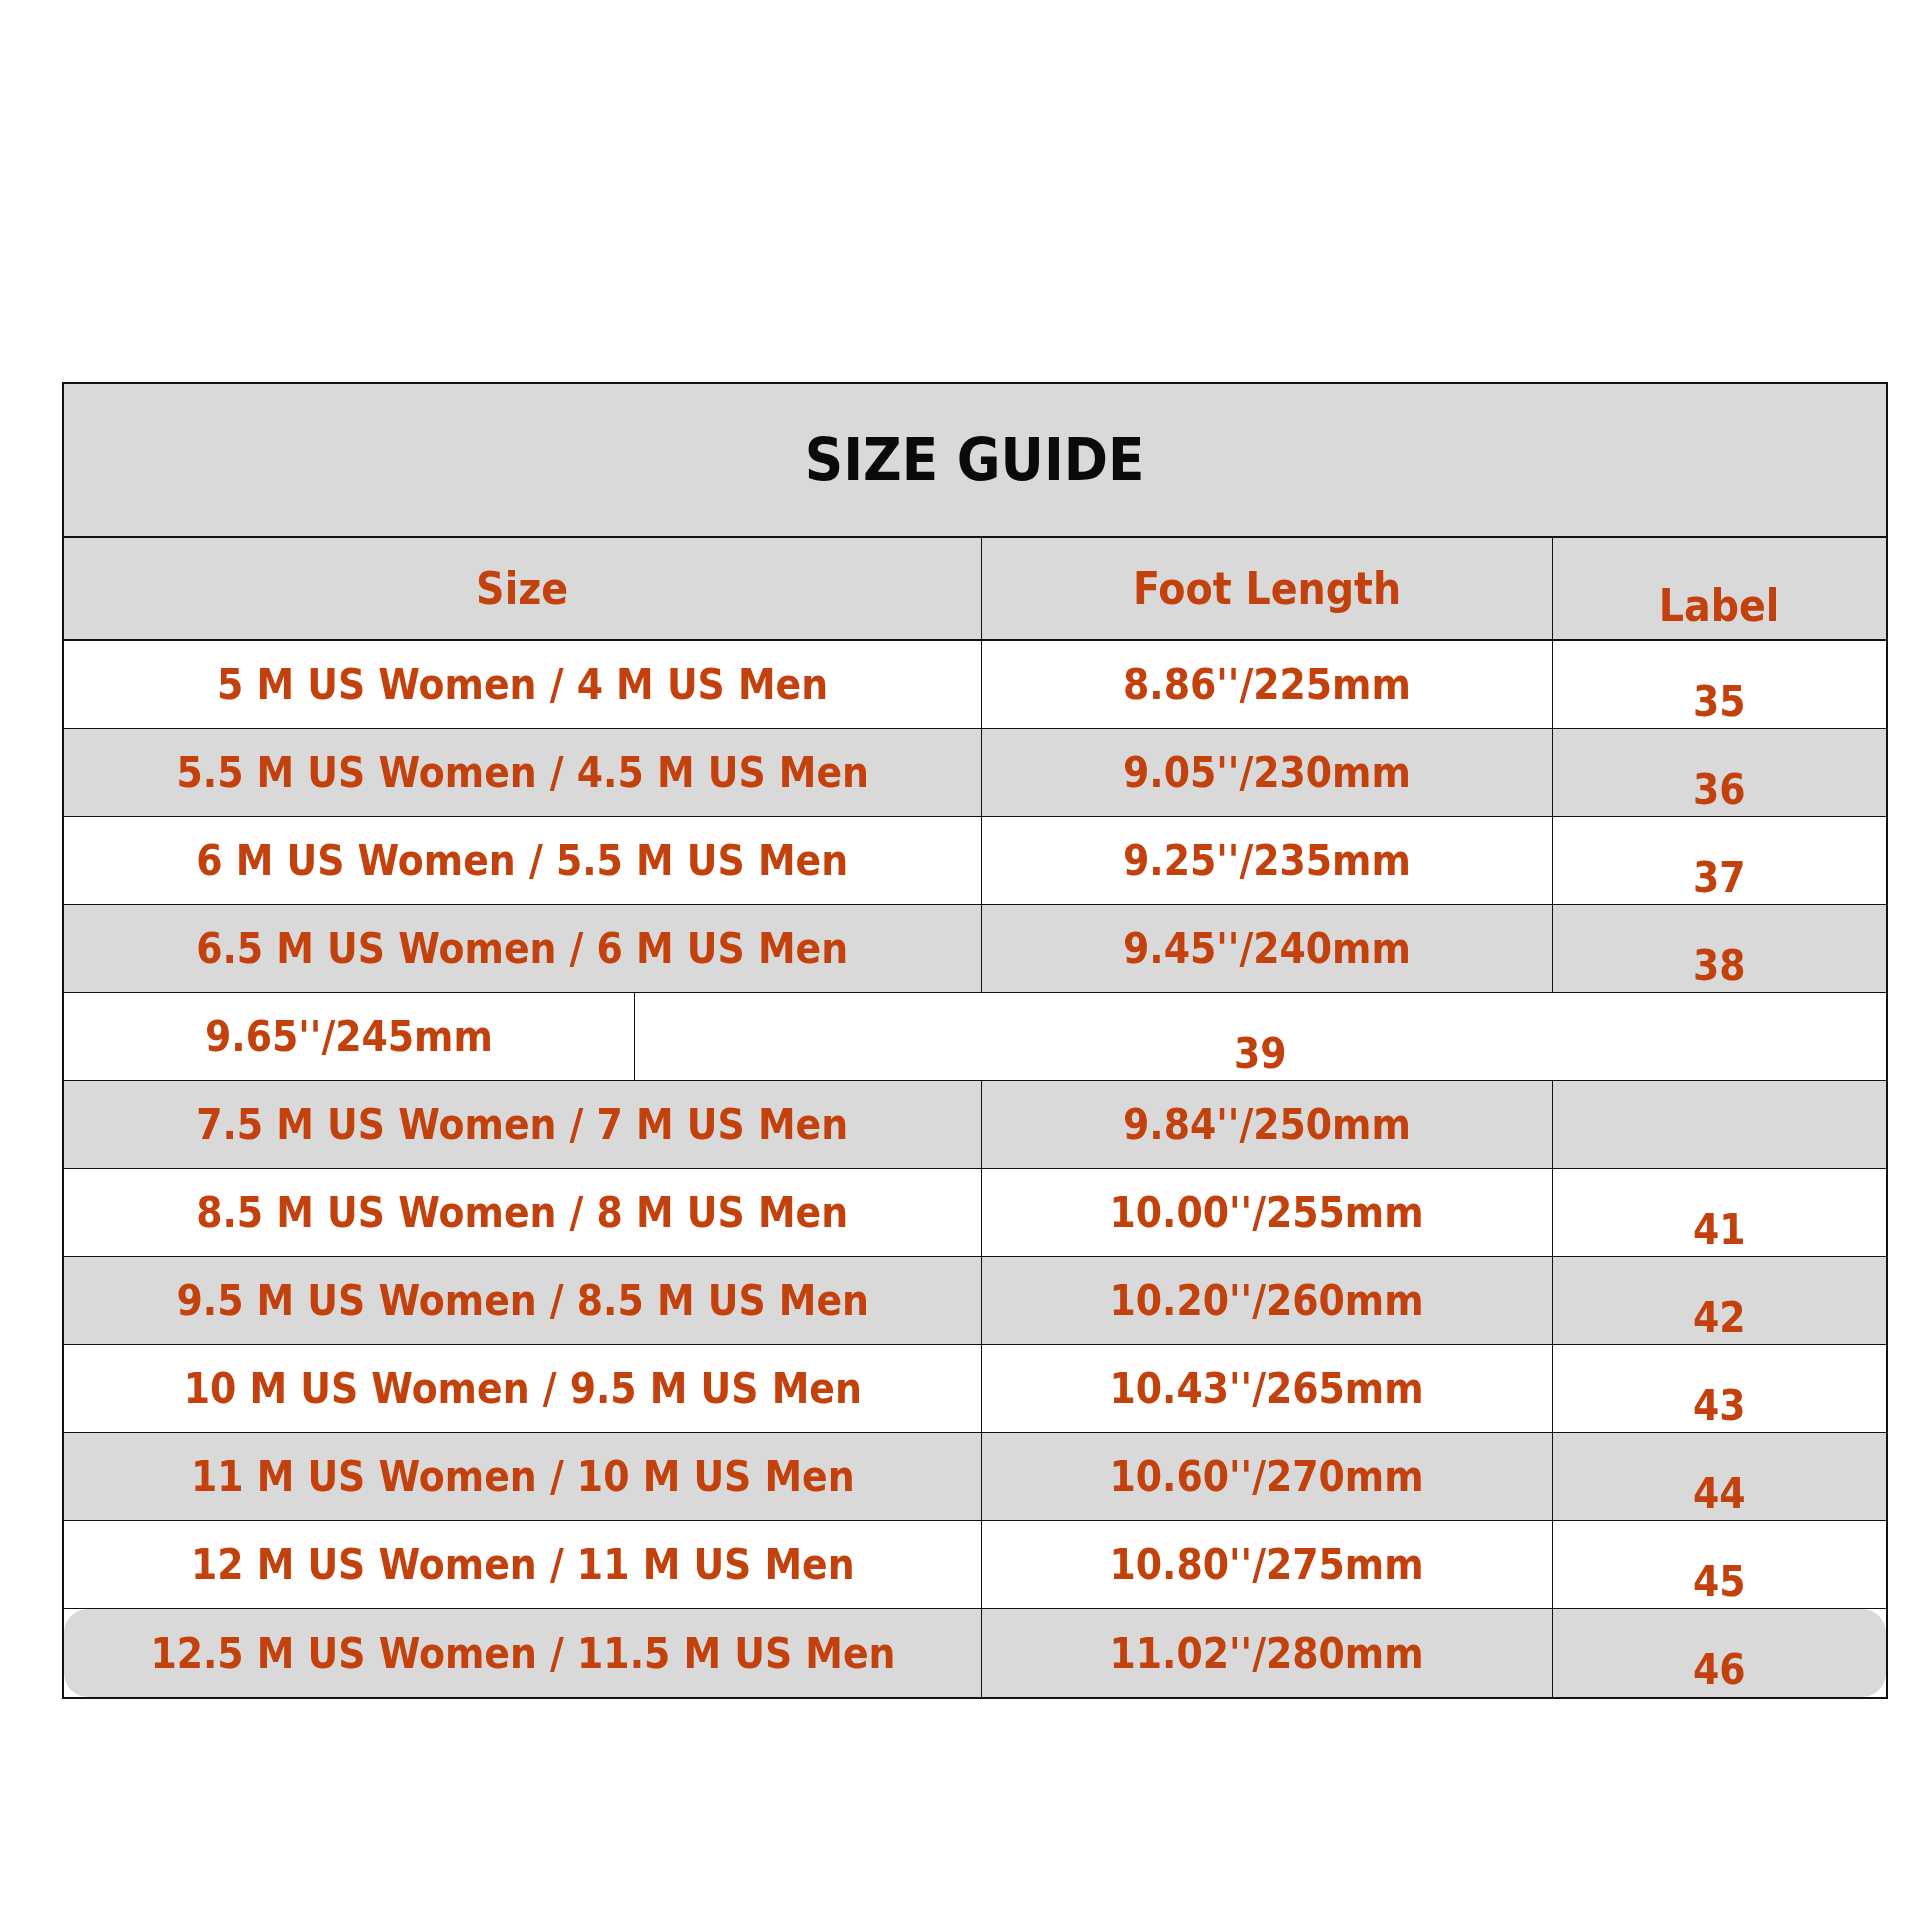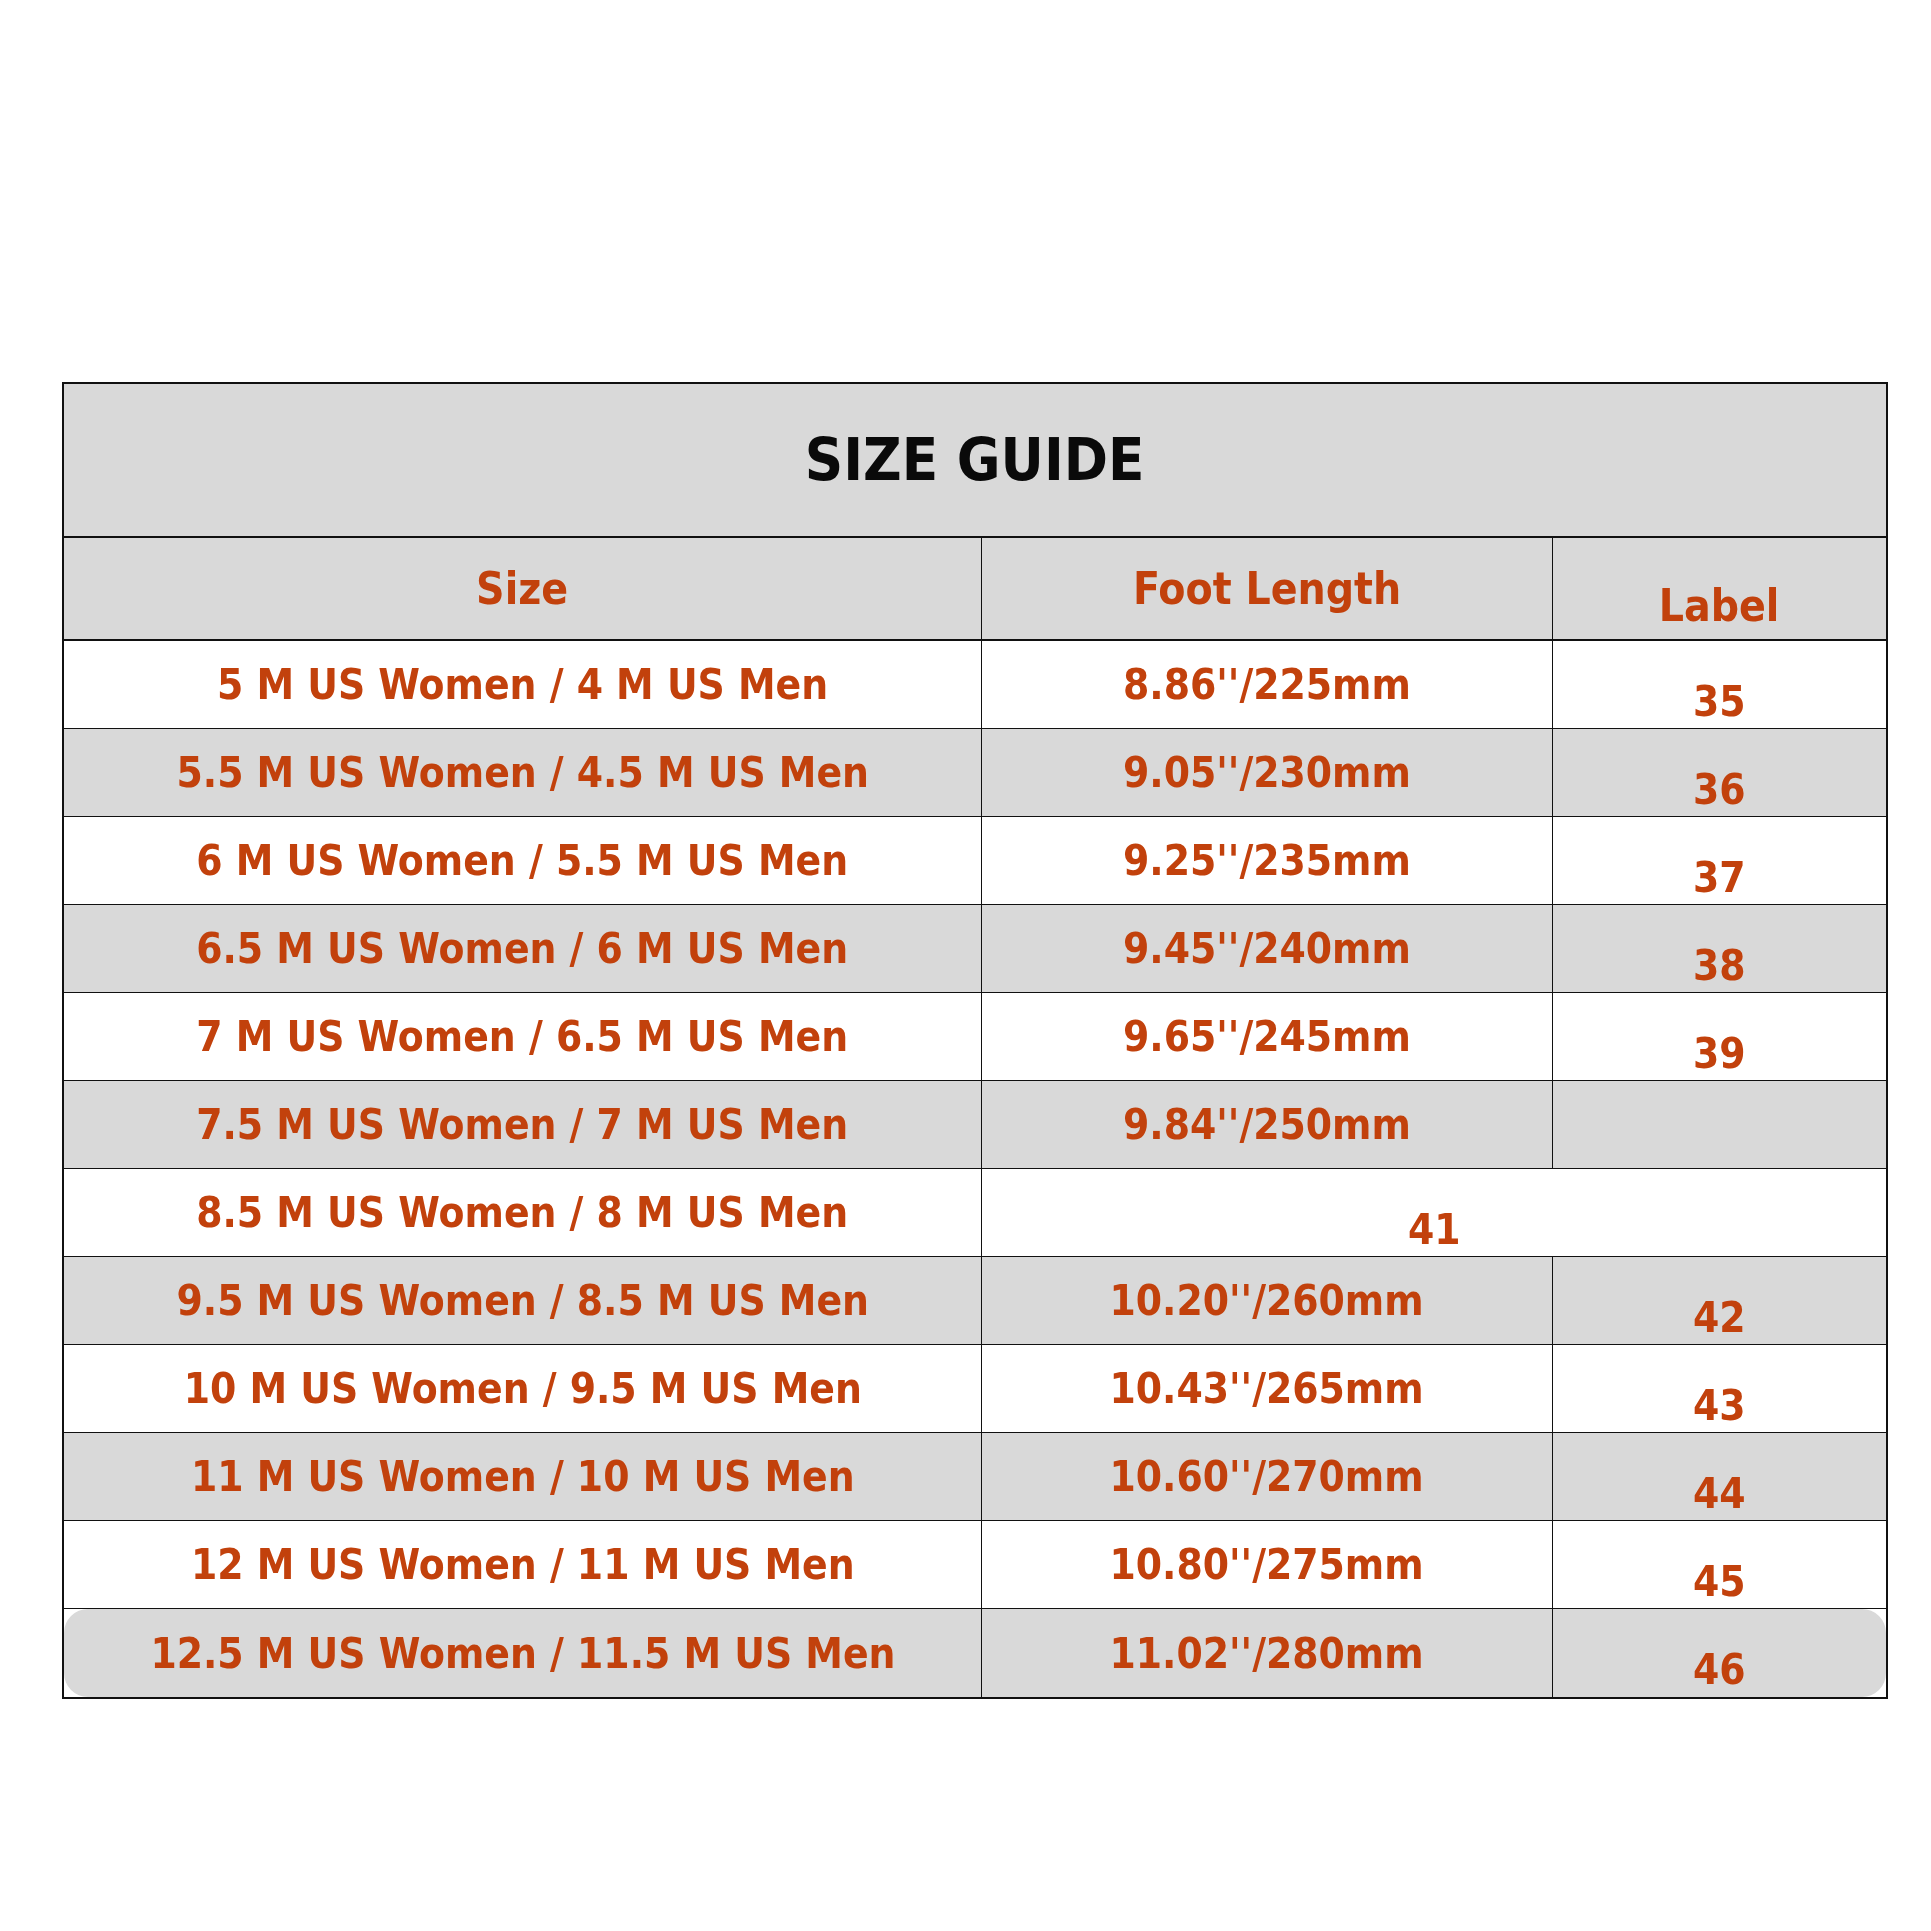--- a/index.html
+++ b/index.html
@@ -140,42 +140,42 @@
         <span>6.5 M US Women / 6 M US Men</span>
       </div>
     <div class="cell c-foot">
         <span>9.45''/240mm</span>
       </div>
     <div class="cell c-label">
         <span>38</span>
       </div>
   </div>
   <div class="row white">
-    <div class="cell c-size">
-        <span>7 M US Women / 6.5 M US Men</span>
-      </div>
     <div class="cell c-foot">
         <span>9.65''/245mm</span>
       </div>
     <div class="cell c-label">
         <span>39</span>
       </div>
   </div>
   <div class="row gray">
     <div class="cell c-size">
         <span>7.5 M US Women / 7 M US Men</span>
       </div>
     <div class="cell c-foot">
         <span>9.84''/250mm</span>
       </div>
   </div>
   <div class="row white">
     <div class="cell c-size">
         <span>8.5 M US Women / 8 M US Men</span>
       </div>
+    <div class="cell c-foot">
+        <span>10.00''/255mm</span>
+      </div>
     <div class="cell c-label">
         <span>41</span>
       </div>
   </div>
   <div class="row gray">
     <div class="cell c-size">
         <span>9.5 M US Women / 8.5 M US Men</span>
       </div>
     <div class="cell c-foot">
         <span>10.20''/260mm</span>

